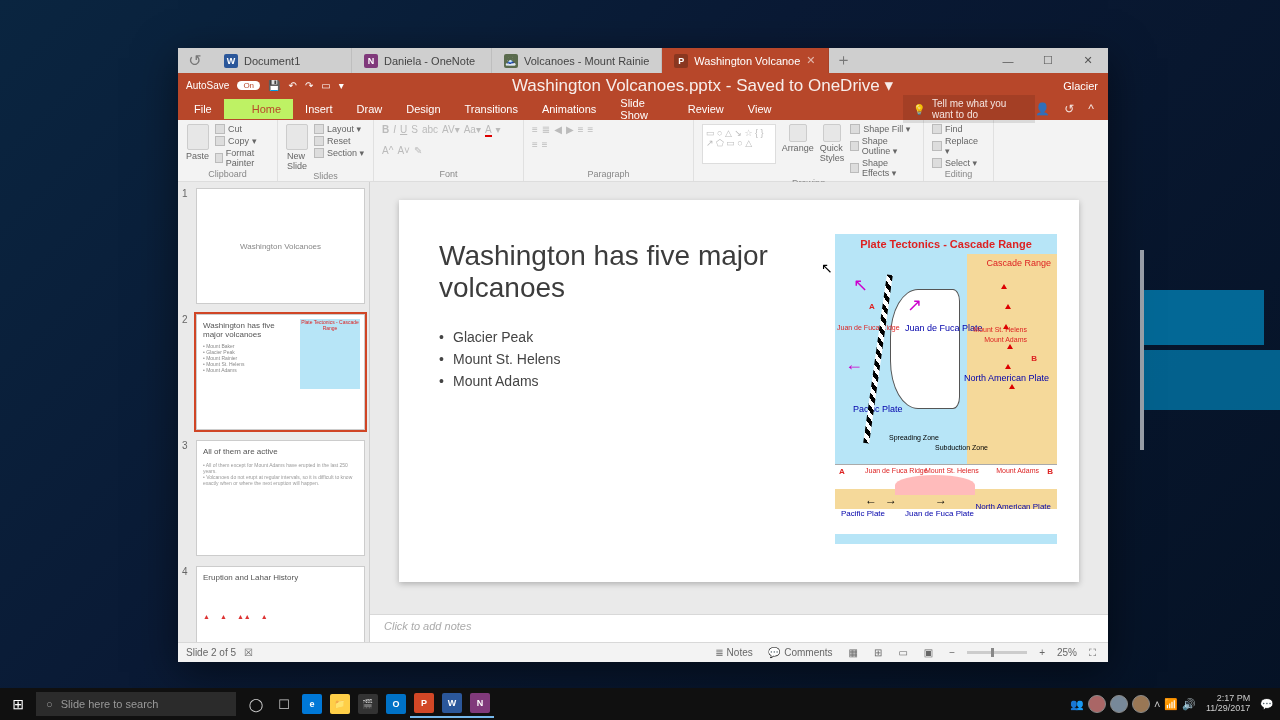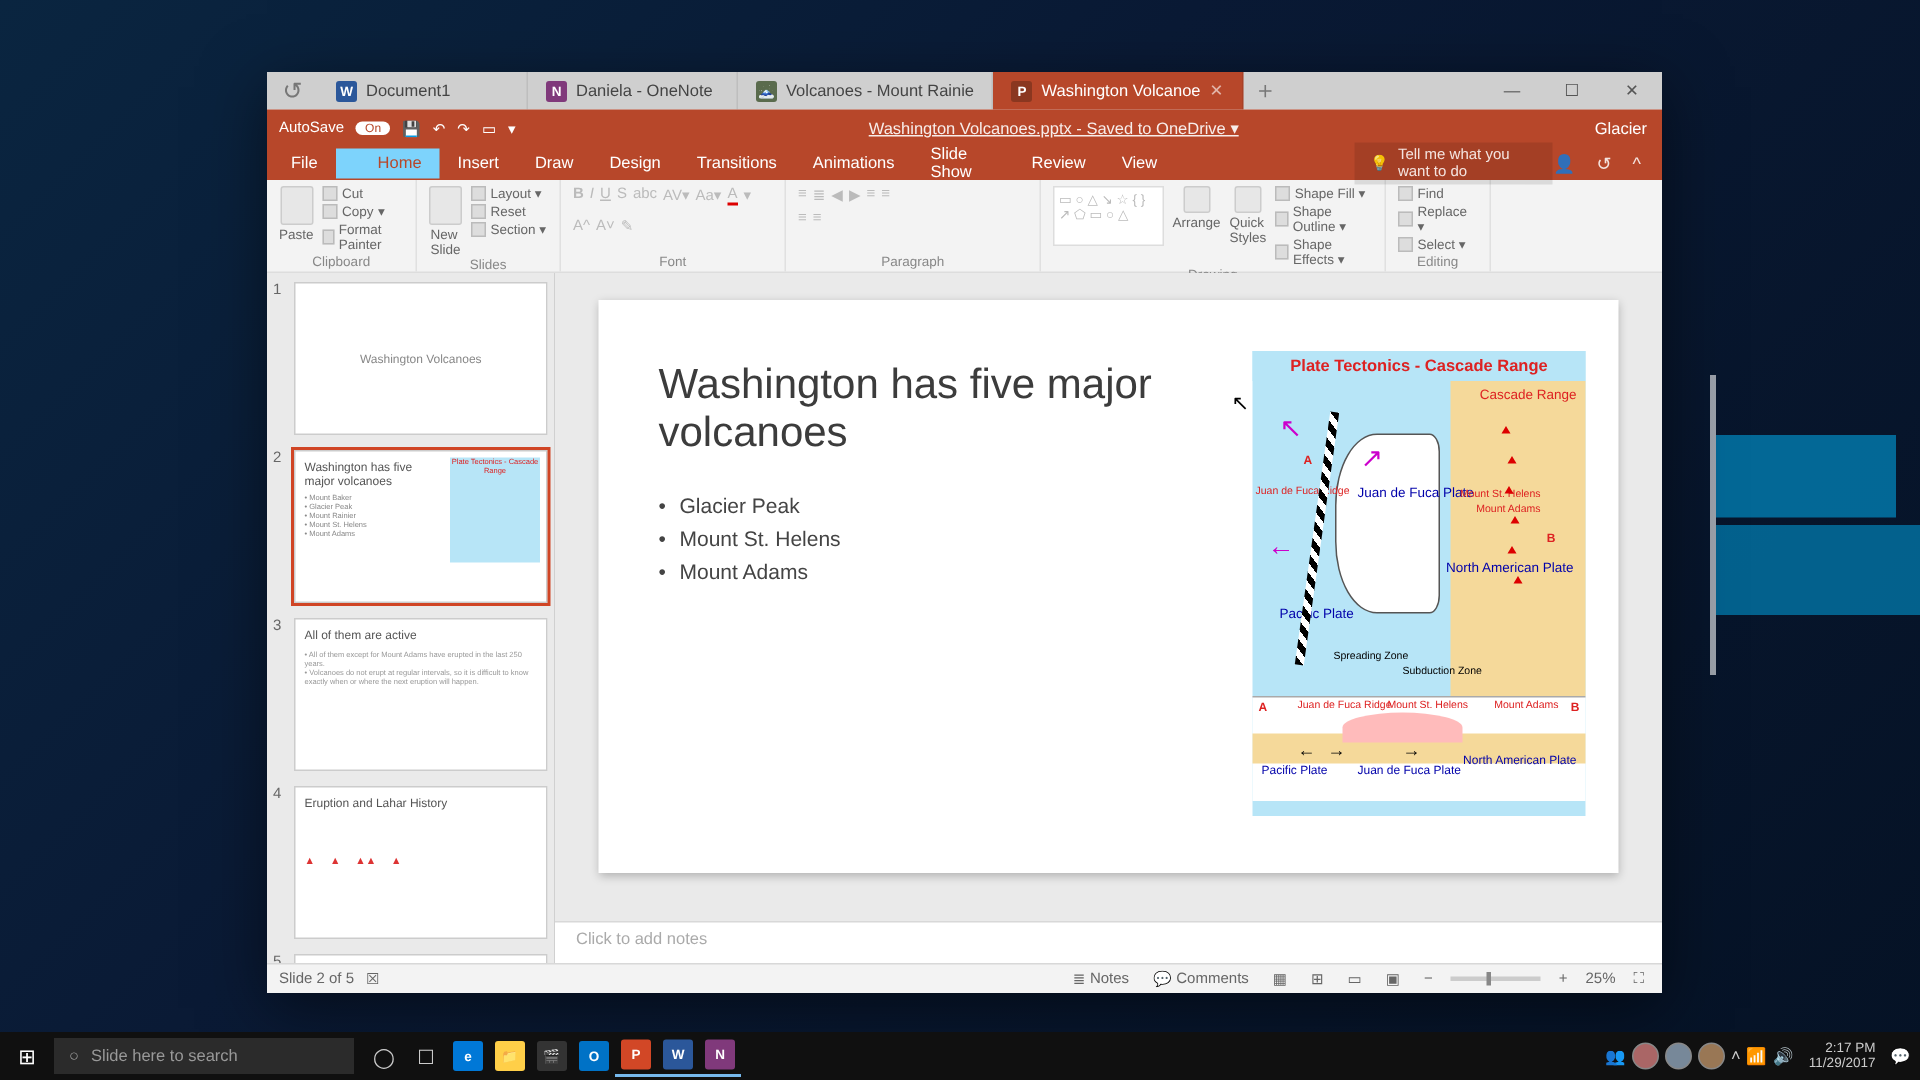--- a/index.html
+++ b/index.html
@@ -2,61 +2,61 @@
 <html><head>
 <meta charset="utf-8">
 <style>
 * { margin: 0; padding: 0; box-sizing: border-box; font-family: "Segoe UI", Arial, sans-serif; }
 body { width: 1280px; height: 720px; background: linear-gradient(135deg, #0a2540 0%, #0a1a35 40%, #051225 100%); position: relative; overflow: hidden; }
 .win-hero { position: absolute; right: 0; top: 250px; width: 200px; height: 200px; pointer-events: none; }
 .win-hero .bar { position: absolute; background: #00adef; }
 .window { position: absolute; left: 178px; top: 48px; width: 930px; height: 614px; background: #f3f3f3; box-shadow: 0 10px 40px rgba(0,0,0,.5); display: flex; flex-direction: column; }
 .titlebar { height: 25px; background: #b7472a; display: flex; align-items: center; }
 .tb-left { display: flex; align-items: center; gap: 8px; padding: 0 8px; color: #fff; font-size: 10px; }
-.title-center { flex: 1; text-align: center; color: #fff; font-size: 11px; opacity: .9; text-decoration: underline; }
+.title-center { flex: 1; text-align: center; color: #fff; font-size: 17px; opacity: .9; }
 .tb-user { color: #fff; font-size: 11px; padding: 0 10px; }
 .tabbar { height: 25px; background: #cfcfcf; display: flex; align-items: stretch; }
 .tabbar .spacer { flex: 1; }
 .tab { display: flex; align-items: center; gap: 6px; padding: 0 12px; font-size: 11px; color: #444; border-right: 1px solid rgba(0,0,0,.08); cursor: default; min-width: 140px; }
 .tab.active { background: #b7472a; color: #fff; }
 .tab .ticon { width: 14px; height: 14px; display: inline-flex; align-items: center; justify-content: center; font-size: 9px; font-weight: bold; border-radius: 2px; color: #fff; }
 .tab .x { margin-left: auto; opacity: .6; font-size: 11px; }
 .winctl { display: flex; }
 .winctl div { width: 40px; display: flex; align-items: center; justify-content: center; color: #555; font-size: 11px; }
 .ribbon-tabs { height: 22px; background: #b7472a; display: flex; align-items: center; color: #fff; font-size: 11px; padding-left: 4px; }
 .ribbon-tabs .rtab { padding: 4px 12px; cursor: default; }
-.ribbon-tabs .rtab.active { background: #7dd3fc; color: #b7472a; padding-left: 28px; }
+.ribbon-tabs .rtab.active { background: #bef264; color: #b7472a; padding-left: 28px; }
 .tellme { margin-left: 120px; display: flex; align-items: center; gap: 6px; font-size: 10px; opacity: .85; background: rgba(0,0,0,.12); padding: 3px 10px; }
 .ribbon-tabs .right { margin-left: auto; display: flex; gap: 14px; padding-right: 14px; font-size: 12px; opacity: .85; }
 .ribbon { height: 62px; background: #f3f3f3; border-bottom: 1px solid #ddd; display: flex; font-size: 10px; color: #888; }
 .rgroup { border-right: 1px solid #e0e0e0; padding: 4px 8px 2px; display: flex; flex-direction: column; justify-content: space-between; }
 .rgroup .body { display: flex; gap: 6px; align-items: flex-start; }
 .rgroup .label { text-align: center; font-size: 9px; color: #888; }
 .rbtn { display: flex; flex-direction: column; align-items: center; gap: 1px; font-size: 9px; color: #666; }
 .rbtn .ic { width: 18px; height: 18px; background: #e7e7e7; border: 1px solid #ccc; border-radius: 2px; }
 .stack { display: flex; flex-direction: column; gap: 2px; font-size: 9px; color: #666; }
 .stack div { display: flex; align-items: center; gap: 3px; }
 .si { width: 10px; height: 10px; background: #ddd; border: 1px solid #bbb; }
 .content { flex: 1; display: flex; min-height: 0; background: #eaeaea; }
 .slidepanel { width: 192px; background: #eaeaea; border-right: 1px solid #d0d0d0; overflow-y: auto; padding: 6px 4px; position: relative; }
 .thumb-wrap { display: flex; gap: 4px; margin-bottom: 10px; }
 .thumb-wrap .num { font-size: 10px; color: #666; width: 10px; }
-.thumb { flex: 1; height: 102px; background: #fff; border: 1px solid #ccc; padding: 6px; font-size: 7px; color: #555; overflow: hidden; position: relative; }
+.thumb { flex: 1; height: 116px; background: #fff; border: 1px solid #ccc; padding: 6px; font-size: 7px; color: #555; overflow: hidden; position: relative; }
 .thumb.sel { outline: 2px solid #d04525; }
 .editor { flex: 1; display: flex; flex-direction: column; background: #eaeaea; }
 .canvas-wrap { flex: 1; overflow: auto; display: flex; justify-content: center; padding: 18px; }
 .slide { width: 680px; height: 382px; background: #fff; box-shadow: 0 2px 6px rgba(0,0,0,.25); padding: 40px 40px 30px 40px; position: relative; }
 .slide h1 { font-weight: 300; font-size: 28px; color: #3c3c3c; line-height: 1.15; max-width: 330px; }
 .slide ul { list-style: none; margin-top: 22px; max-width: 330px; }
 .slide li { font-size: 14px; color: #444; padding: 3px 0 3px 14px; position: relative; }
 .slide li:before { content: "•"; position: absolute; left: 0; }
 .slide .para { font-size: 13px; color: #333; margin-top: 24px; max-width: 360px; line-height: 1.3; }
 .plate-img { position: absolute; right: 22px; top: 34px; width: 222px; height: 310px; background: #b7e5f7; font-size: 8px; }
 .plate-img .hdr { text-align: center; color: #d22; font-weight: bold; font-size: 11px; padding: 4px 0; background: #b7e5f7; }
-.notes { height: 28px; background: #fff; border-top: 1px solid #d8d8d8; font-size: 11px; color: #aaa; padding: 5px 14px; }
+.notes { height: 28px; background: #fff; border-top: 1px solid #d8d8d8; font-size: 11px; color: #aaa; padding: 5px 14px; font-style: italic; }
 .status { height: 20px; background: #f3f3f3; border-top: 1px solid #d8d8d8; display: flex; align-items: center; font-size: 10px; color: #666; padding: 0 8px; gap: 8px; }
 .status .spacer { flex: 1; }
 .status .sbtn { display: flex; align-items: center; gap: 3px; padding: 0 4px; }
 .taskbar { position: absolute; left: 0; right: 0; bottom: 0; height: 32px; background: #101010; display: flex; align-items: center; color: #ccc; font-size: 11px; }
 .taskbar .start { width: 36px; text-align: center; color: #fff; font-size: 14px; }
 .taskbar .search { display: flex; align-items: center; gap: 8px; background: #2b2b2b; height: 24px; padding: 0 10px; width: 200px; color: #999; margin-right: 6px; }
 .taskbar .ticon2 { width: 28px; height: 28px; display: flex; align-items: center; justify-content: center; font-size: 13px; }
 .appicon { width: 20px; height: 20px; border-radius: 2px; display: flex; align-items: center; justify-content: center; font-size: 9px; font-weight: bold; color: #fff; }
 .tray { margin-left: auto; display: flex; align-items: center; gap: 4px; padding-right: 6px; }
 .tray .clock { text-align: right; font-size: 9px; line-height: 1.1; padding: 0 6px; }

